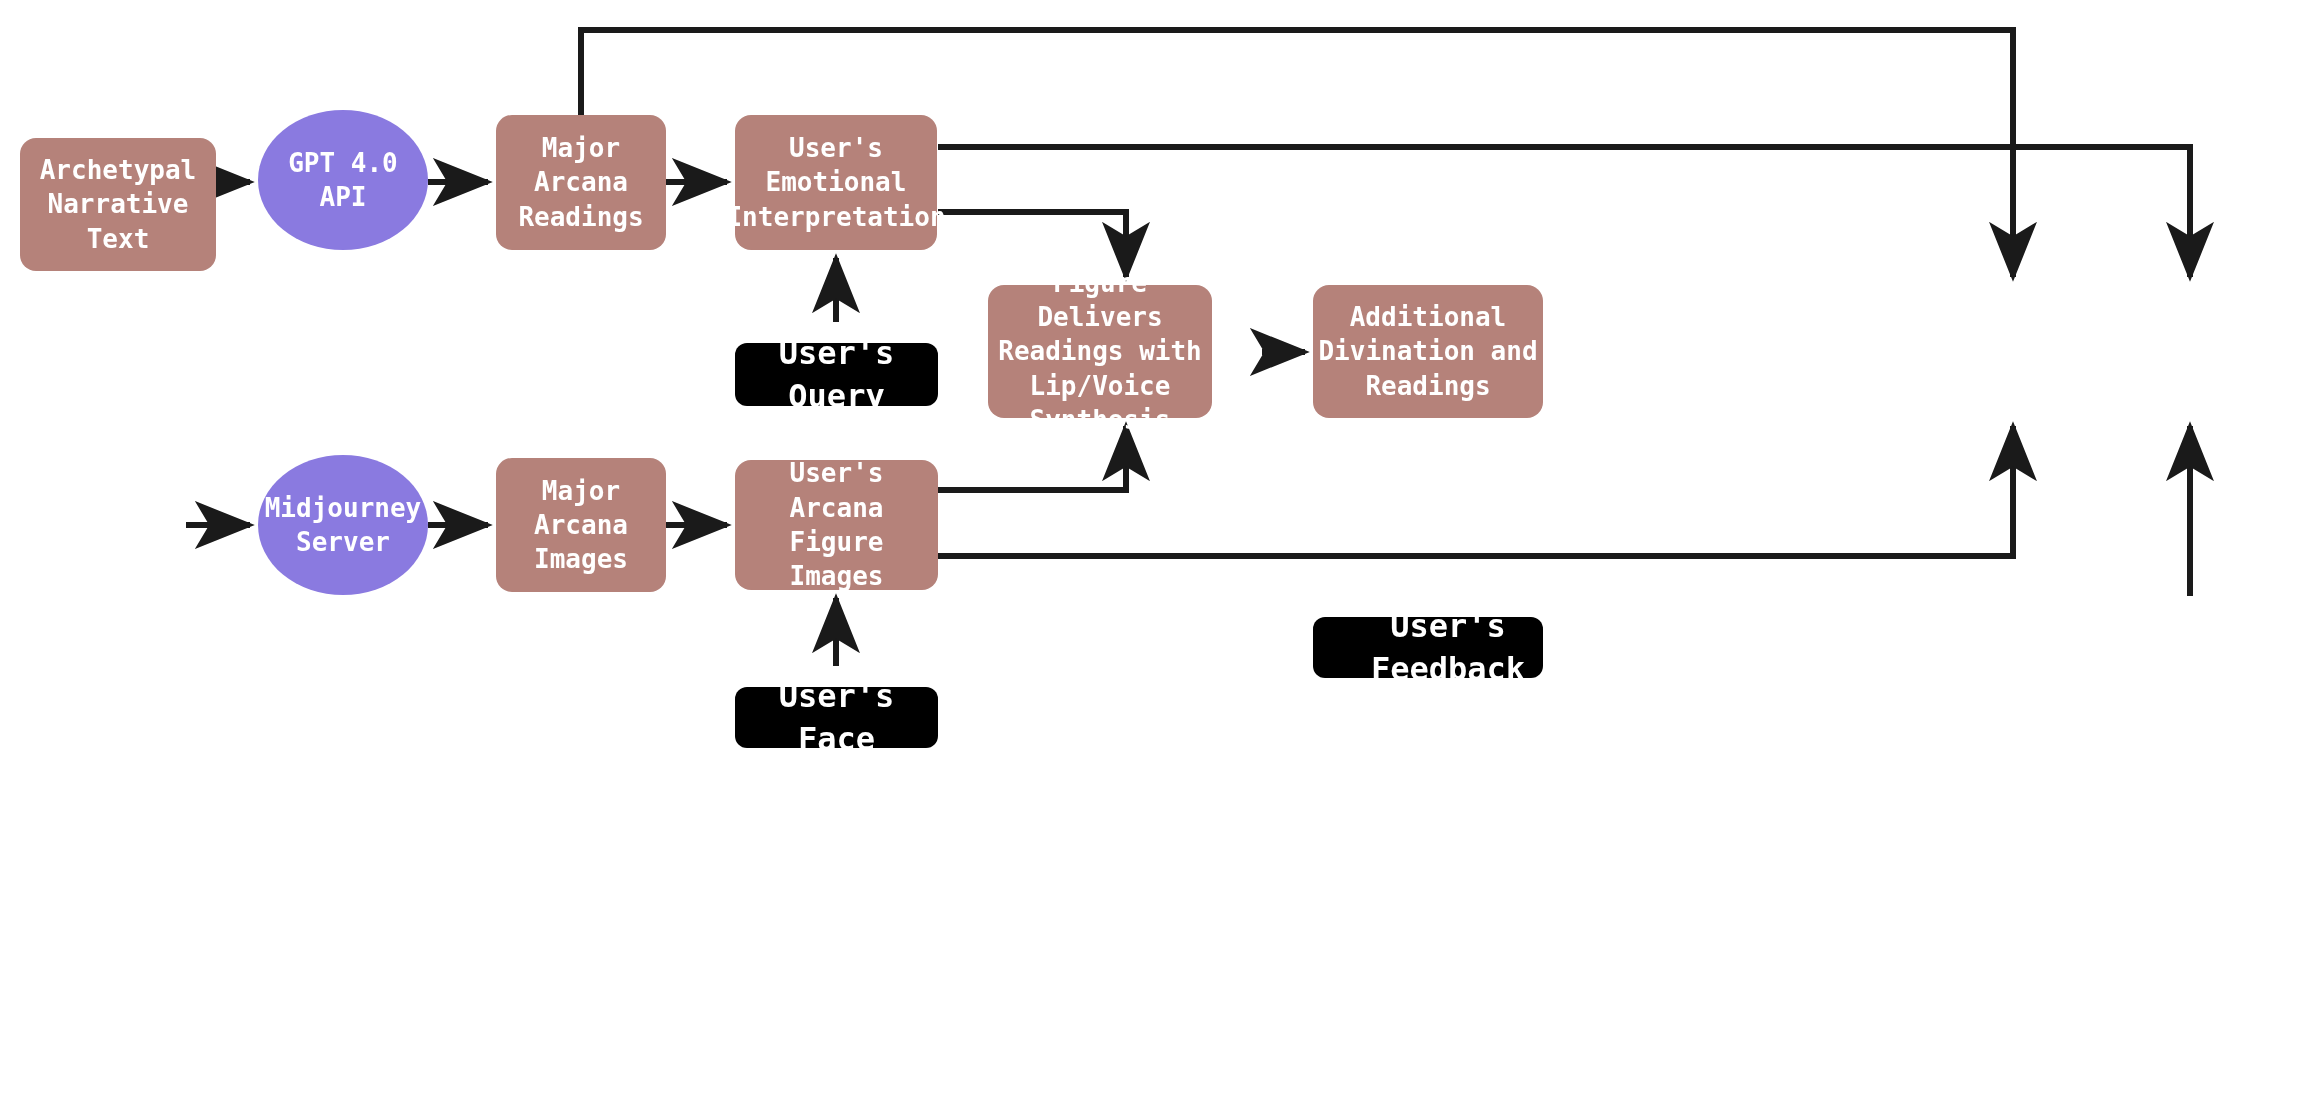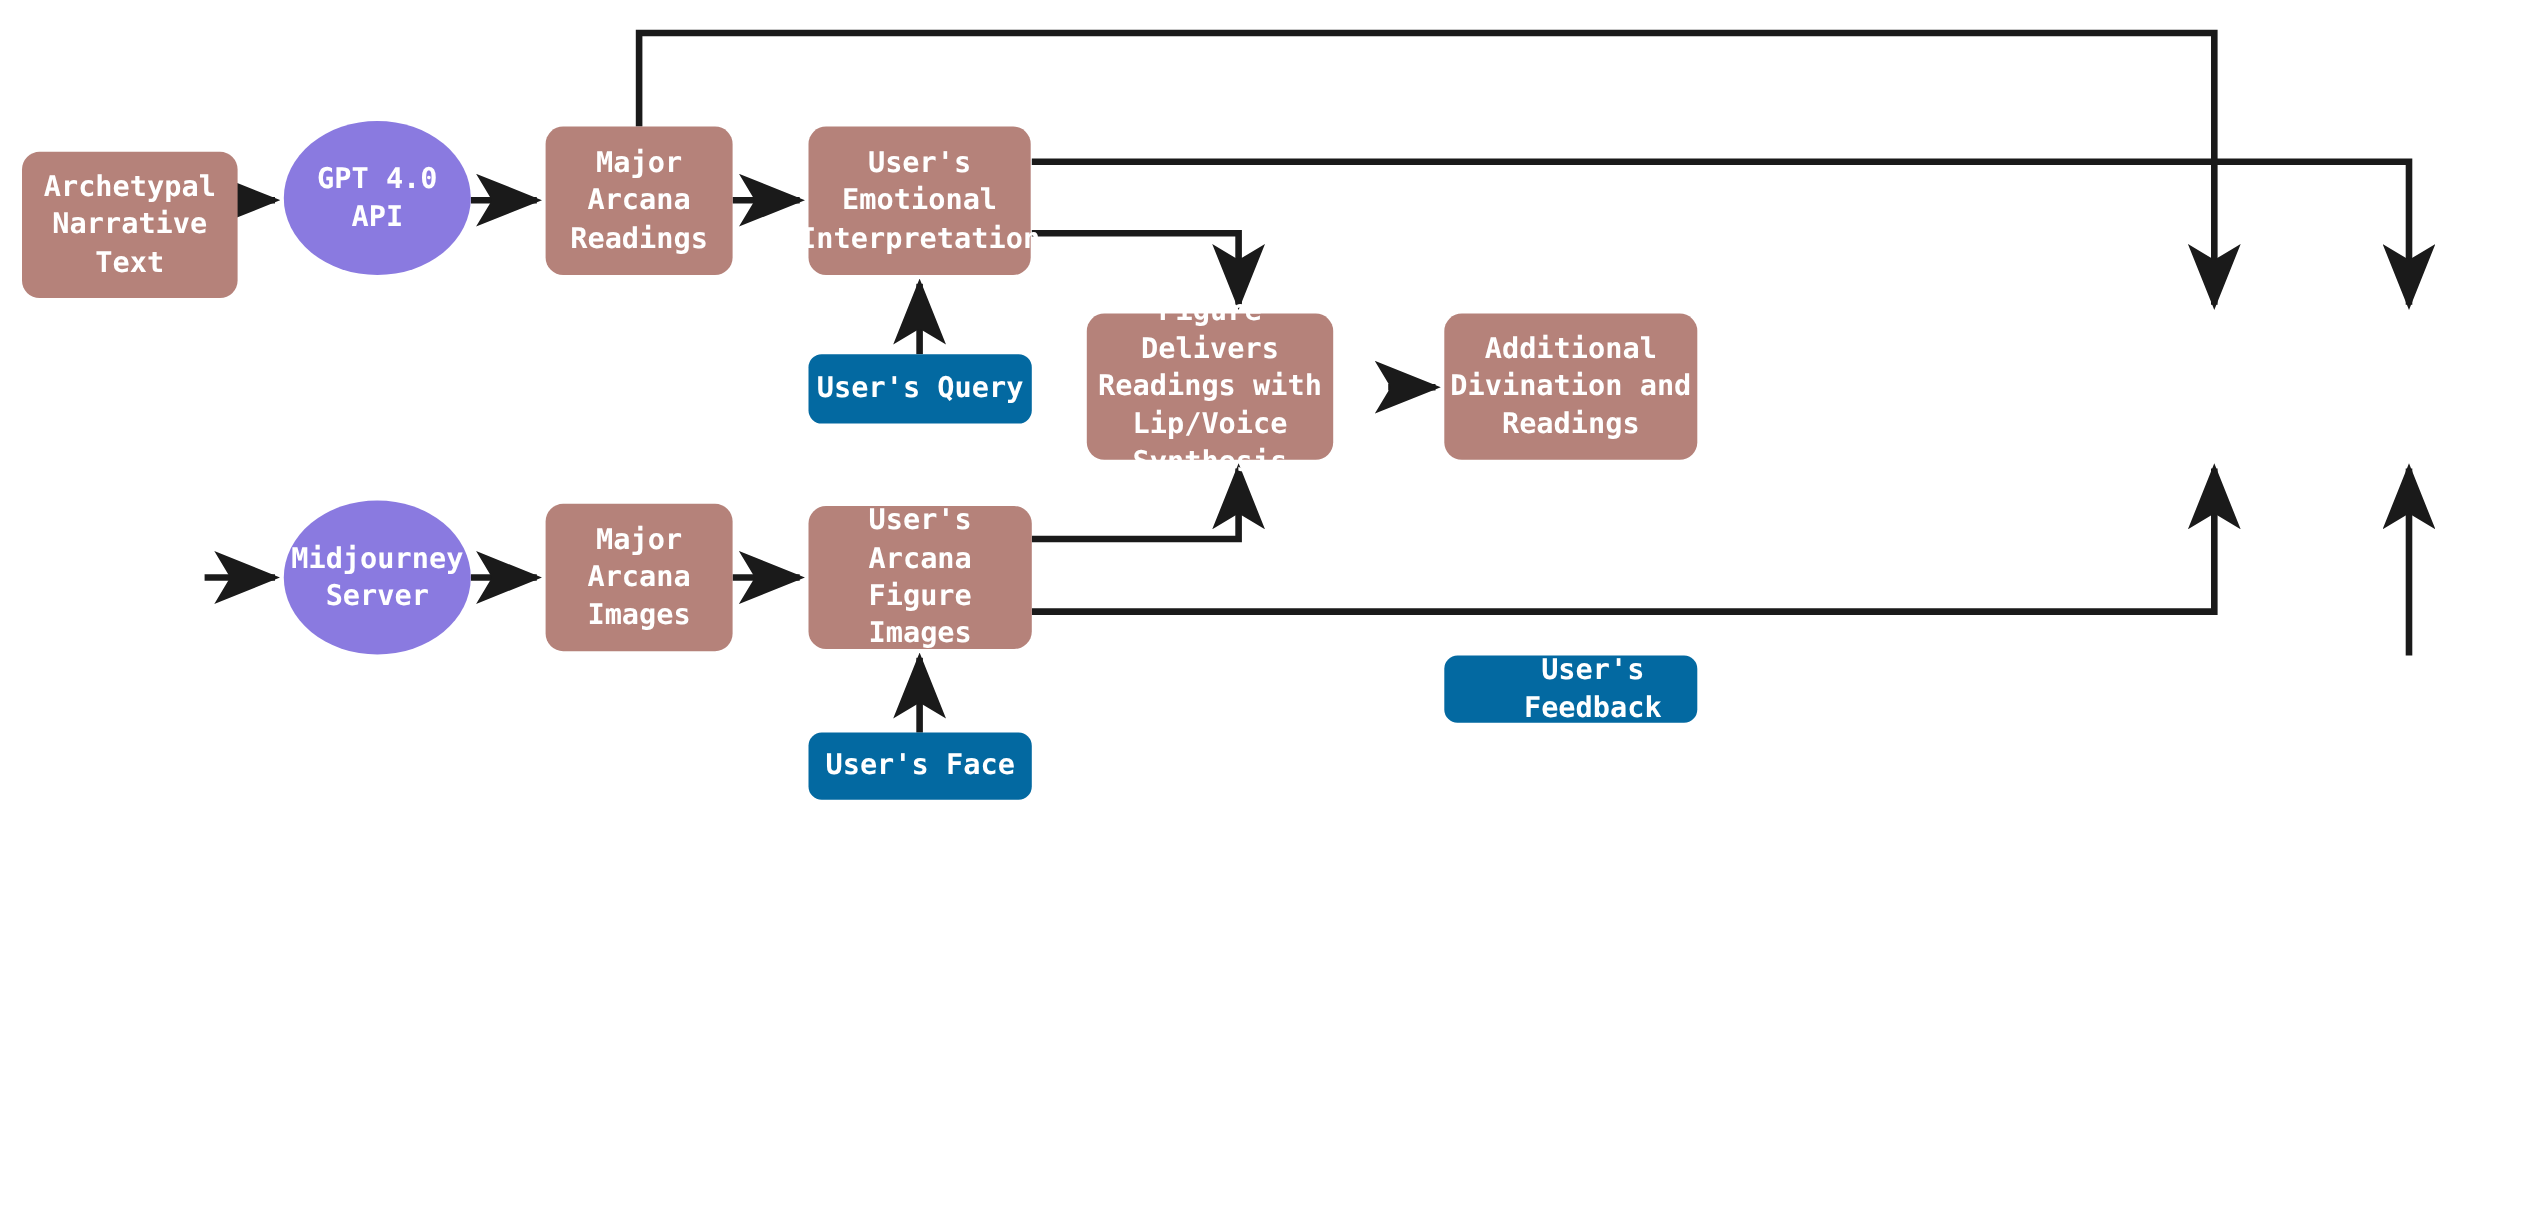--- a/index.html
+++ b/index.html
@@ -38,23 +38,24 @@
     box-sizing: border-box;
     white-space: pre-line;
     letter-spacing: 0px;
   }
   .node-rose {
     background: #b5827a;
     border-radius: 16px;
     font-size: 26px;
   }
   .node-gray {
-    background: #0369a1;
+    background: #000000;
     border-radius: 12px;
-    font-size: 26px;
+    font-size: 32px;
+    margin-top: 21px;
   }
   .node-circle {
     background: #8a7ae0;
     border-radius: 50%;
     font-size: 26px;
   }
 </style>
 </head>
 <body>
 

